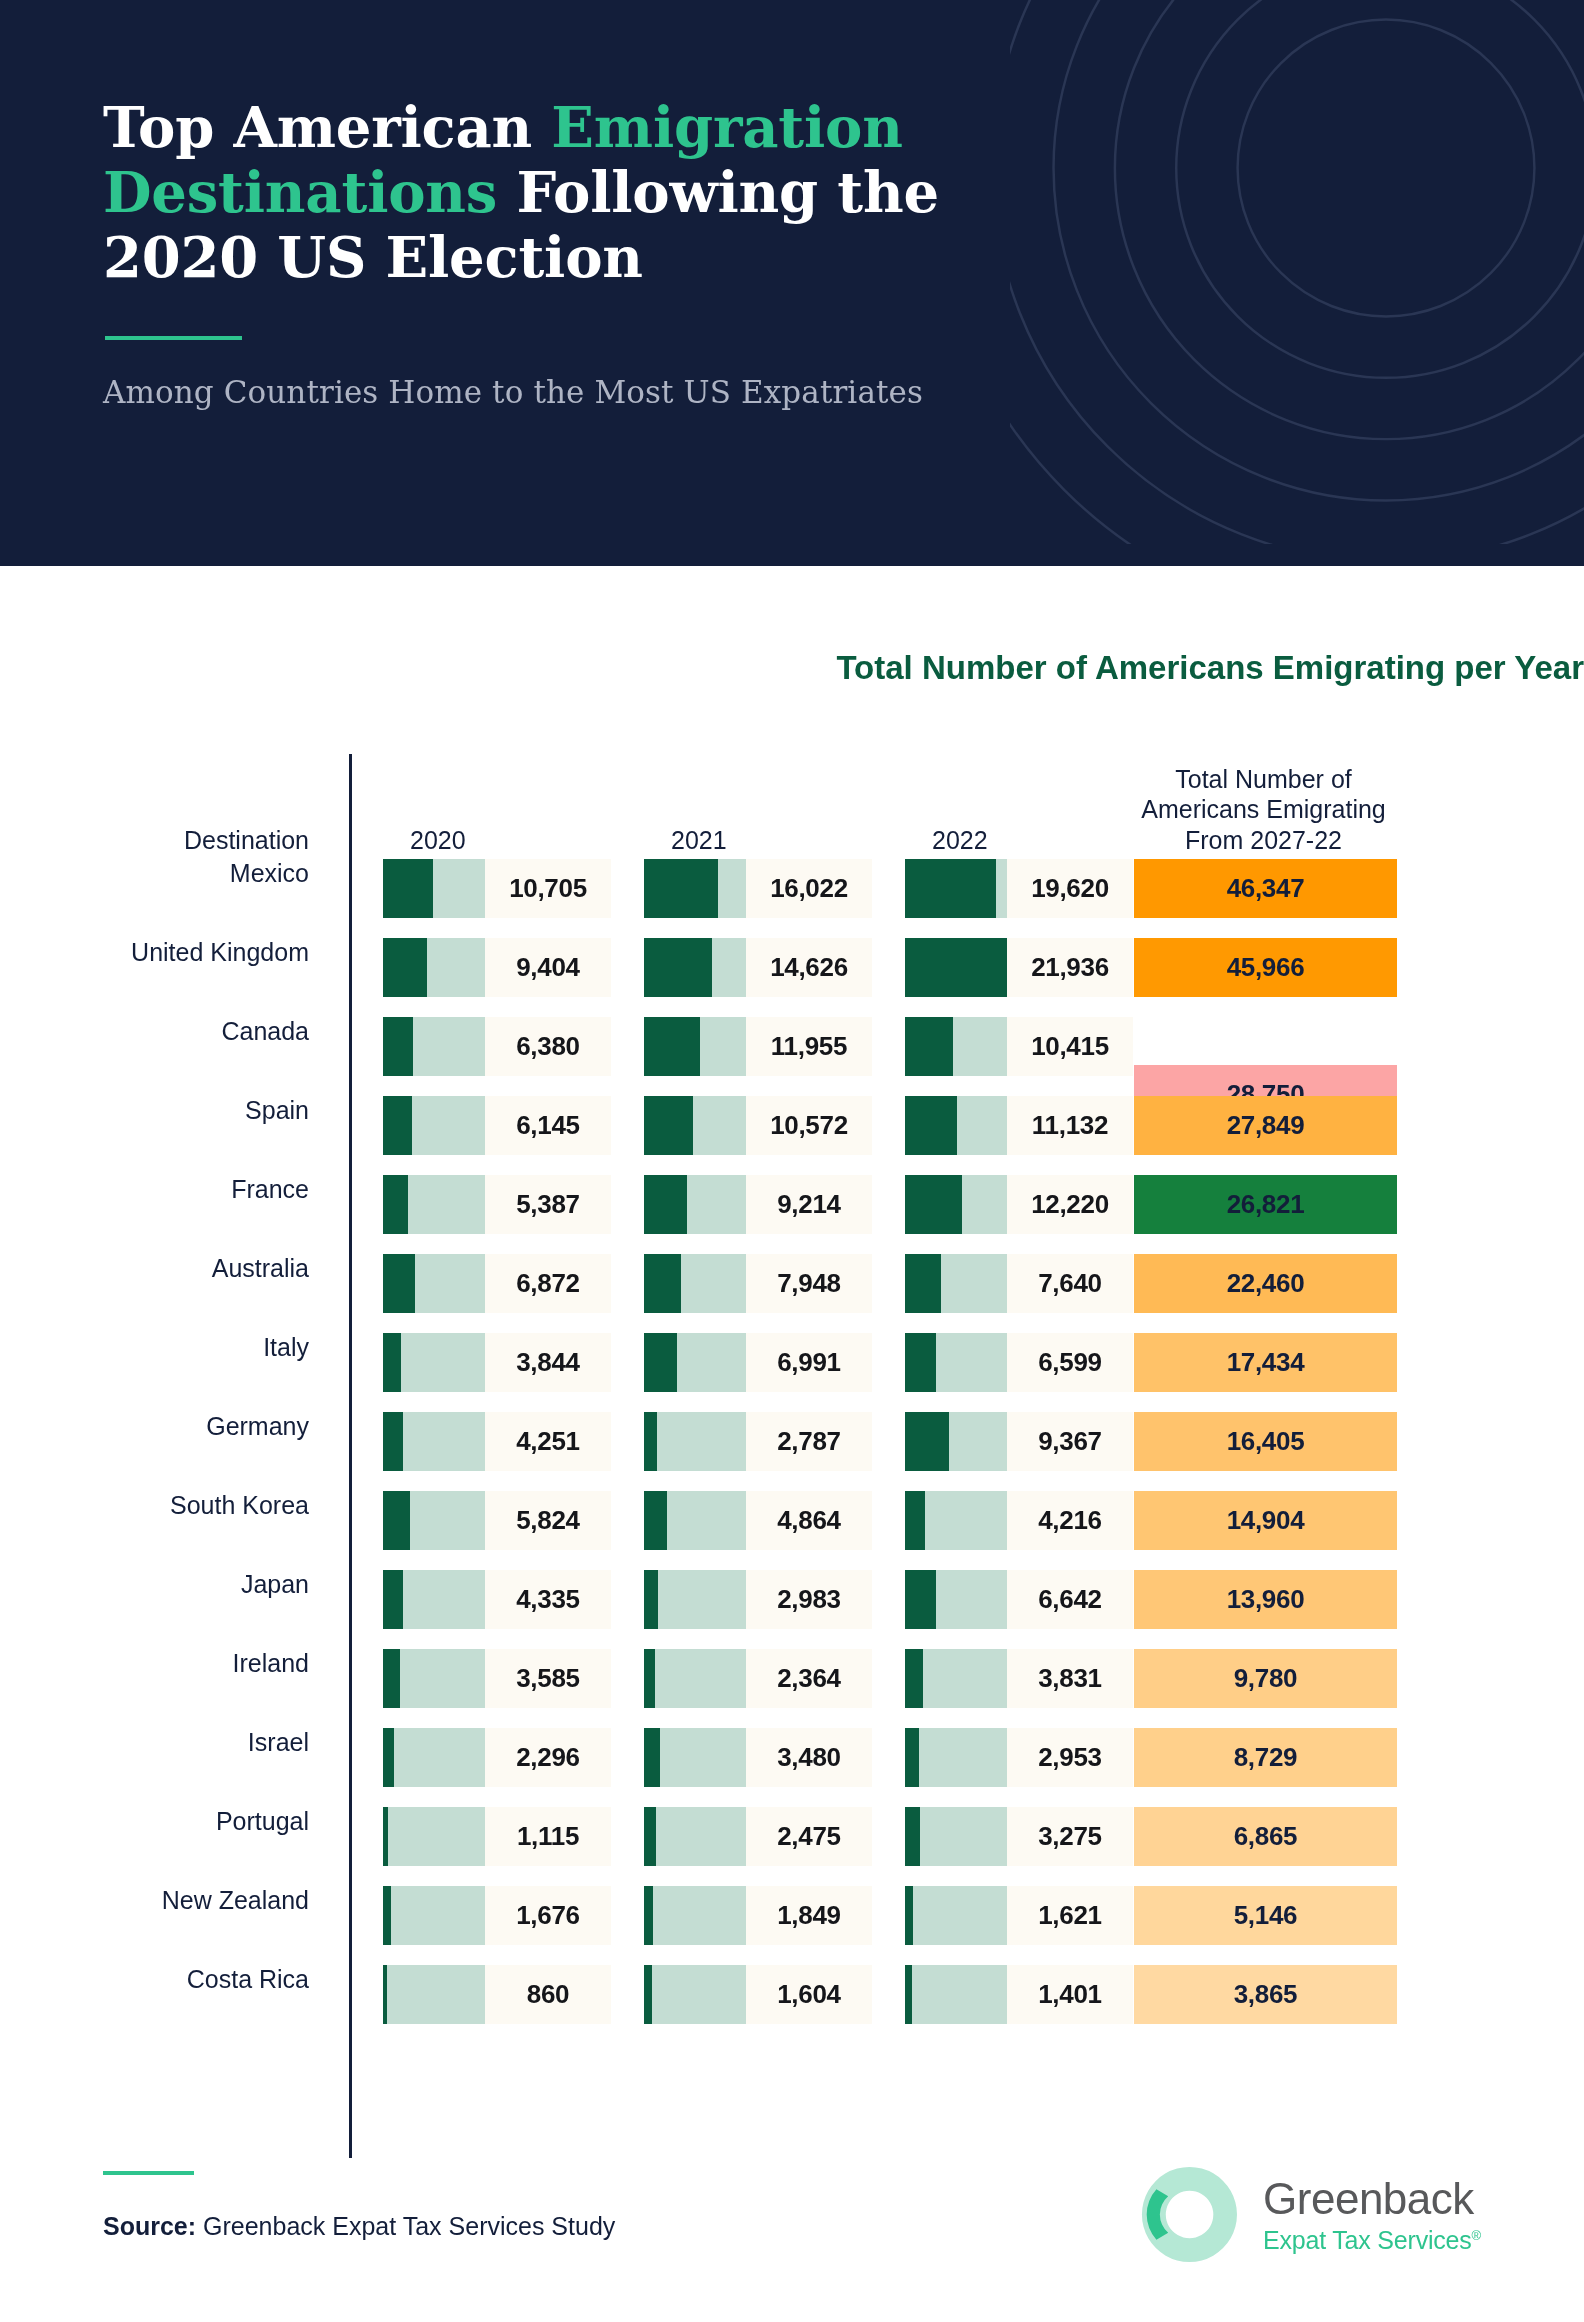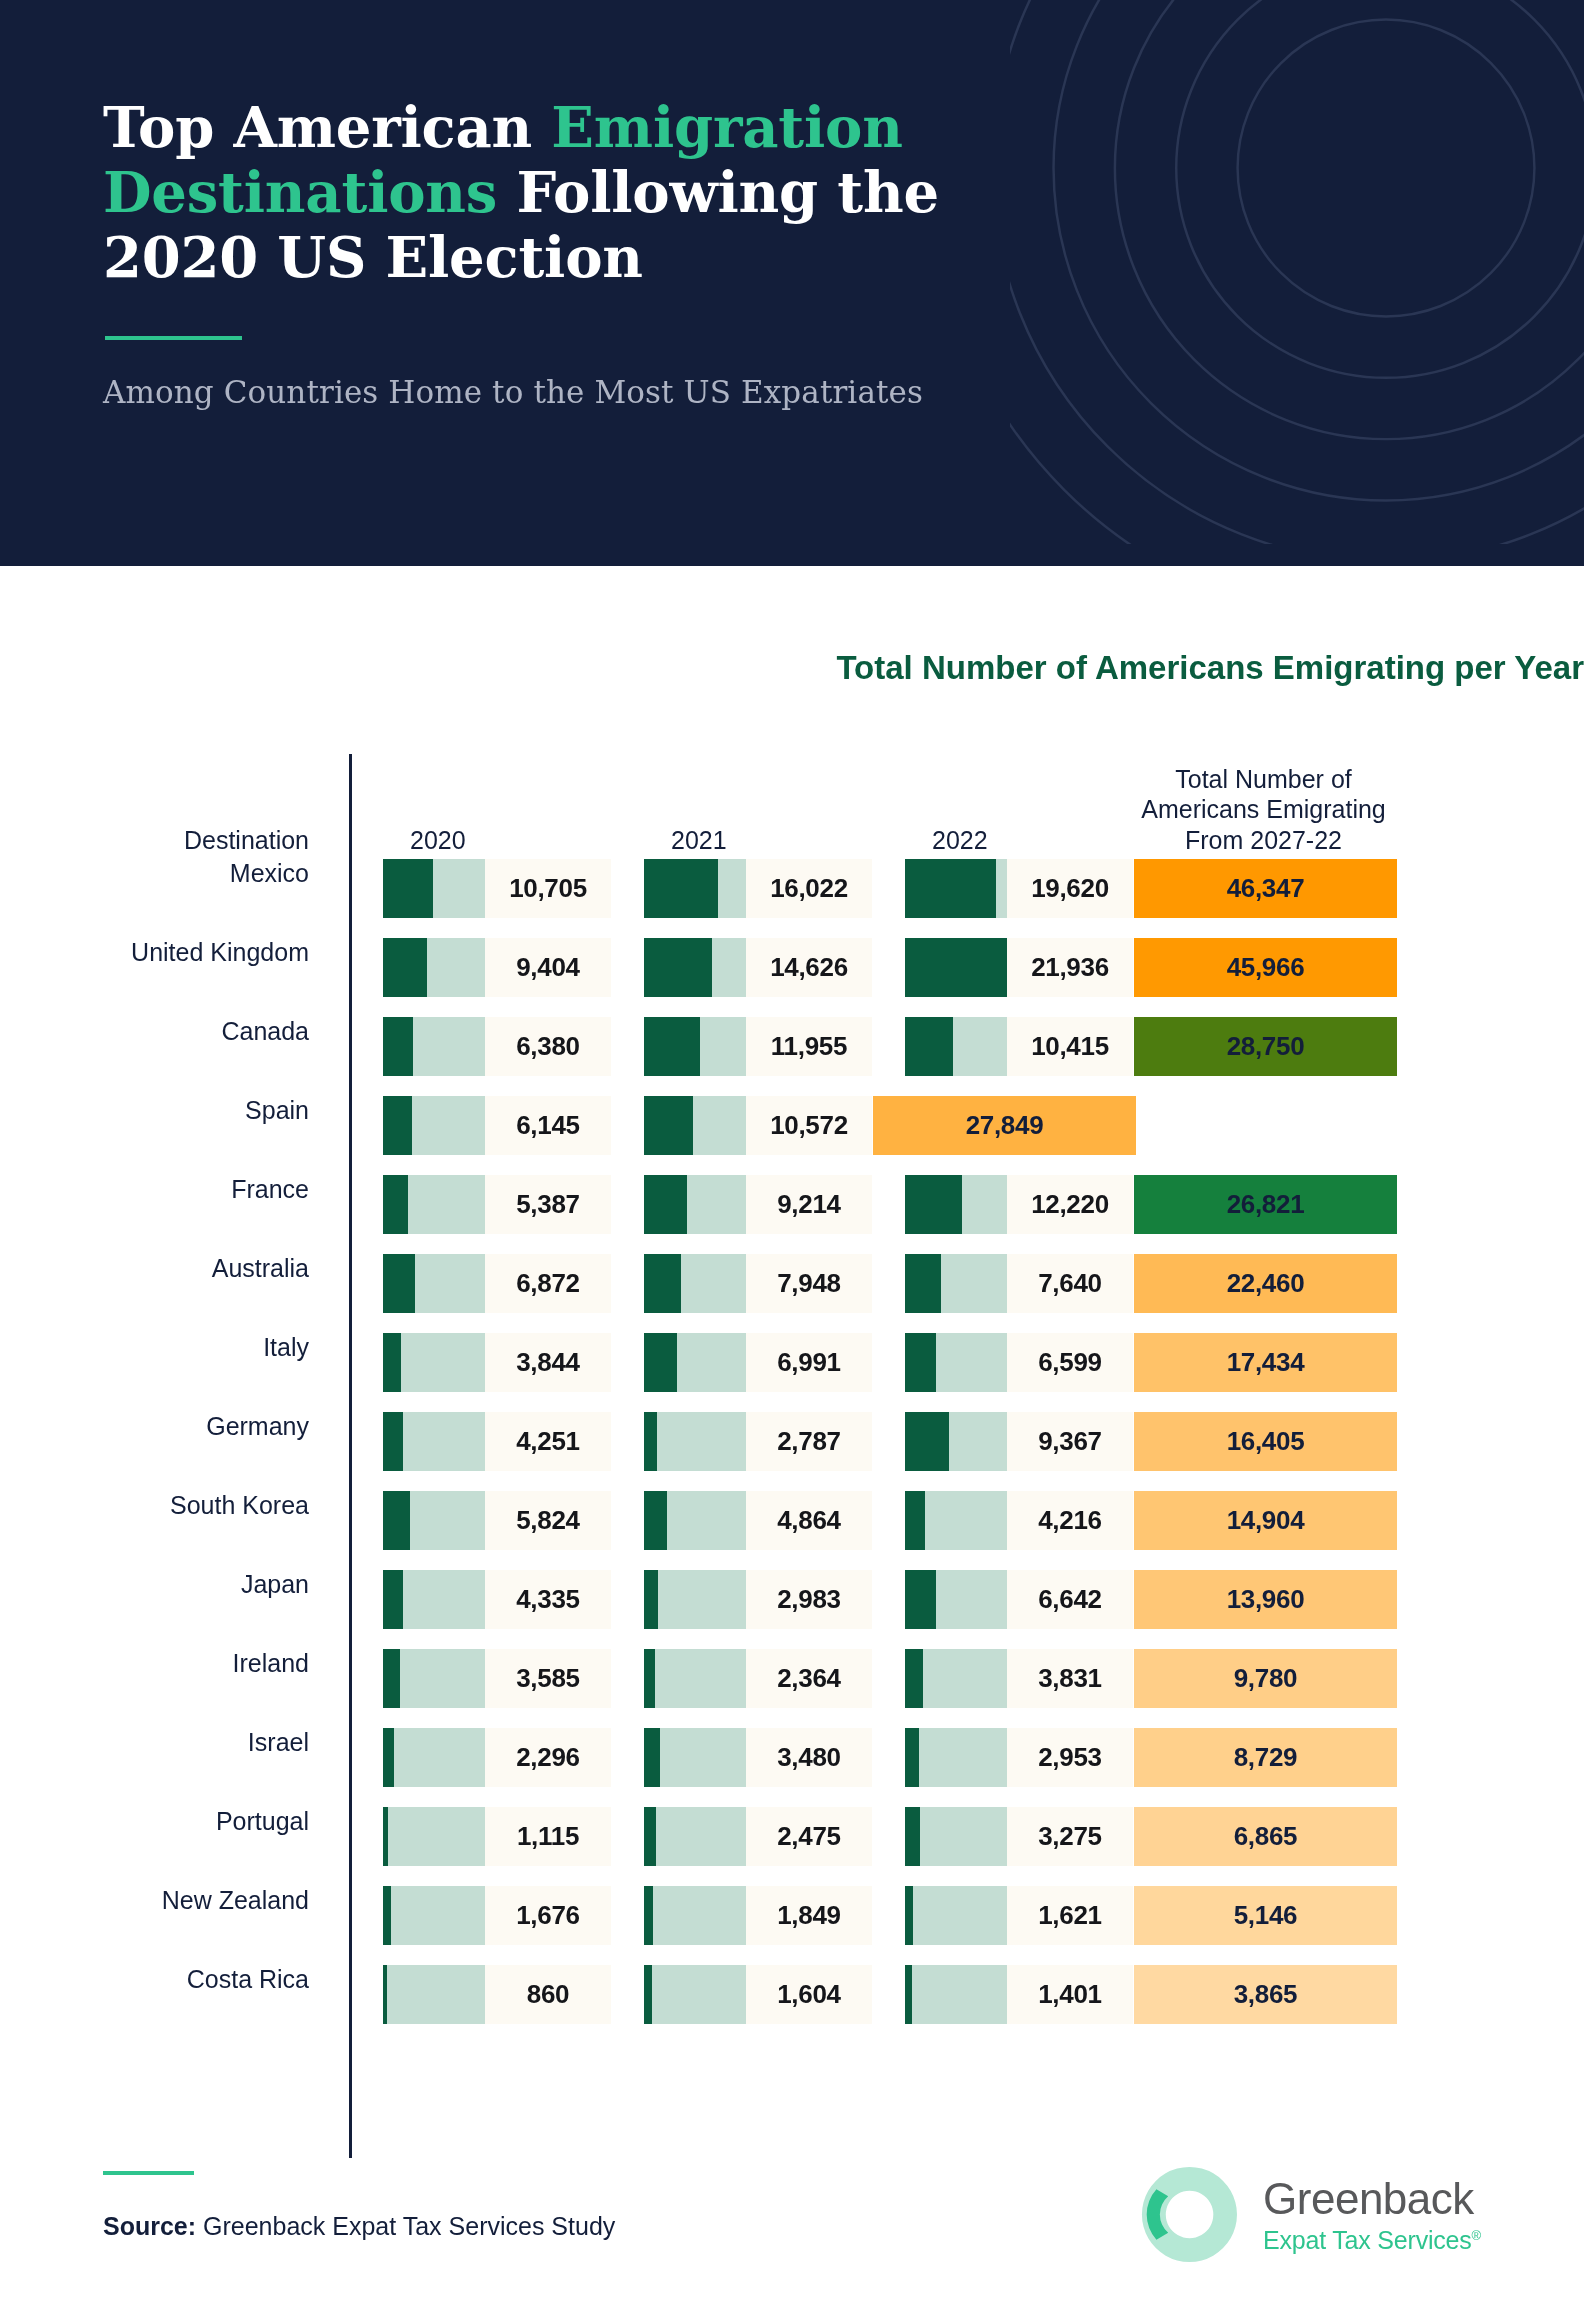--- a/index.html
+++ b/index.html
@@ -340,39 +340,46 @@
             </div>
             <div class="cellnum">11,955</div>
           </div>
           <div class="cell">
             <div class="cellbg"></div>
             <div class="track">
               <div class="fill" style="width: 48px; background: rgb(10, 92, 63);"></div>
             </div>
             <div class="cellnum">10,415</div>
           </div>
-          <div class="totalcell" style="background: #4d7c0f;">
+          <div class="totalcell" style="background: #fca5a5; margin-top: 48px;">
             <span>28,750</span>
           </div>
         </div>
         <div class="row">
           <div class="rowlabel">Spain</div>
           <div class="cell">
             <div class="cellbg"></div>
             <div class="track">
               <div class="fill" style="width: 28.6px; background: rgb(10, 92, 63);"></div>
             </div>
             <div class="cellnum">6,145</div>
           </div>
           <div class="cell">
             <div class="cellbg"></div>
             <div class="track">
               <div class="fill" style="width: 49px; background: rgb(10, 92, 63);"></div>
             </div>
             <div class="cellnum">10,572</div>
+          </div>
+          <div class="cell">
+            <div class="cellbg"></div>
+            <div class="track">
+              <div class="fill" style="width: 52px; background: rgb(10, 92, 63);"></div>
+            </div>
+            <div class="cellnum">11,132</div>
           </div>
           <div class="totalcell" style="background: rgb(255, 178, 65);">
             <span>27,849</span>
           </div>
         </div>
         <div class="row">
           <div class="rowlabel">France</div>
           <div class="cell">
             <div class="cellbg"></div>
             <div class="track">

